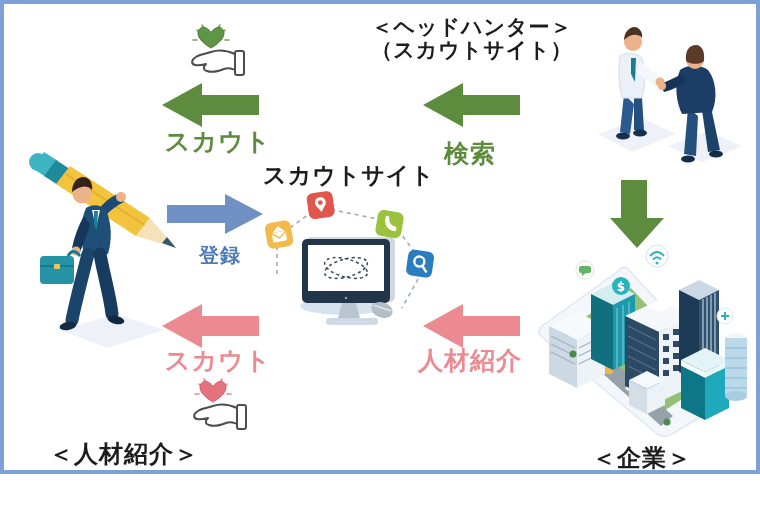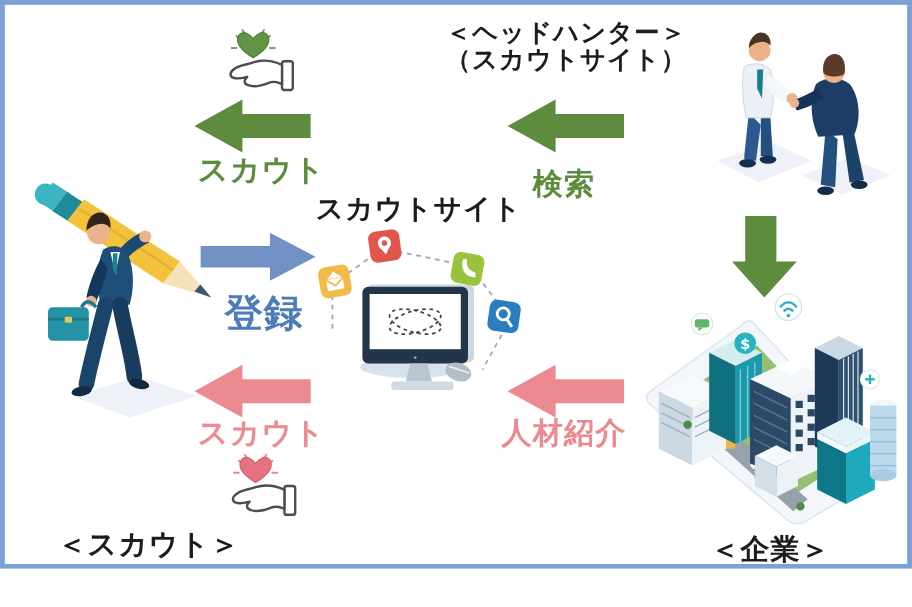--- a/index.html
+++ b/index.html
@@ -156,21 +156,21 @@
     <rect x="30" y="120" width="6" height="5" rx="1" fill="#e8c55a"></rect>
     <path d="M64,110 C58,134 52,156 48,176" fill="none" stroke="#1a4469" stroke-width="13" stroke-linecap="round"></path>
     <path d="M76,110 C80,132 86,152 88,170" fill="none" stroke="#173c5f" stroke-width="13" stroke-linecap="round"></path>
     <ellipse cx="44" cy="182" rx="8.5" ry="4" fill="#122c45" transform="rotate(-10 44 182)"></ellipse>
     <ellipse cx="92" cy="176" rx="8.5" ry="4" fill="#102941" transform="rotate(12 92 176)"></ellipse>
   </svg>
 
   <svg class="abs" style="left:163px;top:190px" width="96" height="40" viewBox="0 0 96 40">
     <polygon class="arrow-blue" points="96,20 58,0 58,11 0,11 0,29 58,29 58,40"></polygon>
   </svg>
-  <div class="label lbl-blue" style="left:216px;top:240px;font-size:32px">登録</div>
+  <div class="label lbl-blue" style="left:216px;top:240px;font-size:20px">登録</div>
 
   <svg class="abs" style="left:606px;top:176px" width="54" height="68" viewBox="0 0 54 68">
     <polygon class="arrow-green" points="11,0 37,0 37,38 54,38 27,68 0,38 11,38"></polygon>
   </svg>
 
   <svg class="abs" style="left:525px;top:238px" width="225" height="208" viewBox="0 0 225 208">
     <path d="M98,26 L204,141 Q212,150 204,156 L143,192 Q136,197 128,192 L14,96 Q6,90 13,84 L88,30 Q93,24 98,26 Z" fill="#f3f7fb" stroke="#dfe8f0" stroke-width="1.5"></path>
     <path d="M166,150 Q177,143 190,151" fill="none" stroke="#2aa8c0" stroke-width="2.5" stroke-linecap="round"></path>
     <polygon points="102,46 186,136 130,172 42,84" fill="#94bf74"></polygon>
     <polygon points="30,92 132,184 144,174 42,82" fill="#97a1ab"></polygon>
@@ -306,16 +306,16 @@
       <line x1="9" y1="18" x2="13" y2="18"></line>
         <line x1="45" y1="18" x2="41" y2="18"></line>
       <line x1="18" y1="3" x2="20" y2="6"></line>
         <line x1="36" y1="3" x2="34" y2="6"></line>
     </g>
     <path d="M27,26 C27,26 14,19 14,11.5 C14,6.5 18,4.2 21.5,5.7 C24.5,7 27,10.3 27,10.3 C27,10.3 29.5,7 32.5,5.7 C36,4.2 40,6.5 40,11.5 C40,19 27,26 27,26 Z" fill="#e4737f" stroke="#d35f6e" stroke-width="1"></path>
     <rect x="51" y="29" width="9" height="24" rx="2" fill="#fff" stroke="#4d4d4d" stroke-width="2"></rect>
     <path d="M51,32 C42,28 33,28 27,30 C22,32 16,32 12,35 C7,38 7,42 11,43 C14,44 18,43 22,42 C19,45 19,48 23,49 C28,51 35,49 40,47 C45,45 48,47 51,48 Z" fill="#fff" stroke="#4d4d4d" stroke-width="2" stroke-linejoin="round"></path>
   </svg>
 
-  <div class="label lbl-black actor-label" style="left:120px;top:437px">＜スカウト＞</div>
+  <div class="label lbl-black actor-label" style="left:120px;top:437px">＜人材紹介＞</div>
   <div class="label lbl-black actor-label" style="left:638px;top:441px">＜企業＞</div>
 
 </div>
 
 </body></html>

